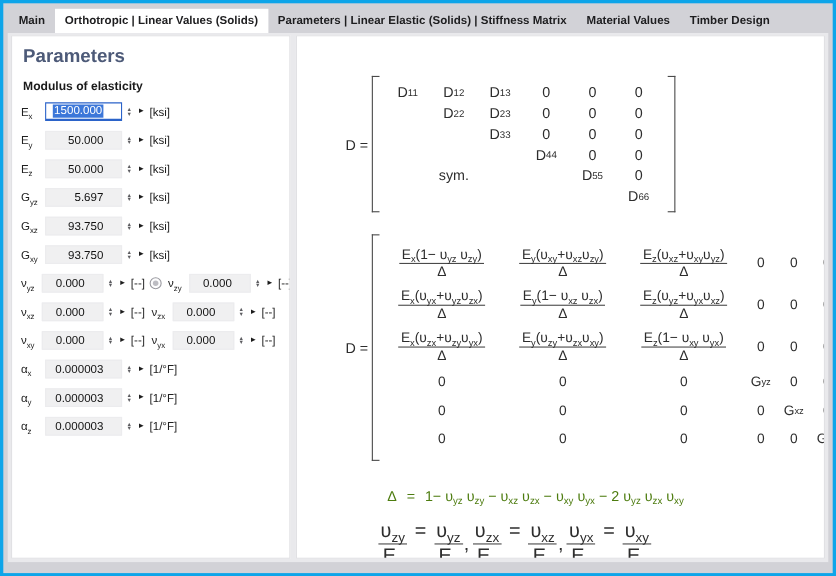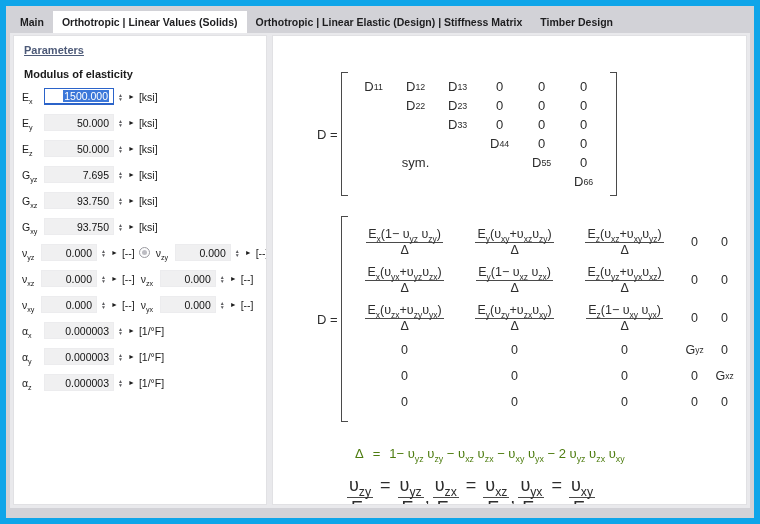--- a/index.html
+++ b/index.html
@@ -1,49 +1,49 @@
 <!DOCTYPE html>
 <html style="--selection-blue: #3c77d9; --focus-border: #2b63c9; --field-bg: #f0f0f1; --window-bg: #d2d2d7; --panel-gap-bg: #e9e9ec; --title-blue: #4d5a78;"><head>
 <meta charset="utf-8">
 <style>
   * { box-sizing: border-box; }
   body { margin:0; font-family:"Liberation Sans", sans-serif; background:#fff; }
   .window {
     position:relative; width:760px; height:524px;
     background:var(--window-bg,#d2d2d7);
-    border:6px solid #0ea5e9; overflow:hidden;
+    border:3px solid #0ea5e9; overflow:hidden;
   }
   
   .tabbar { height:27px; display:flex; align-items:flex-end; padding-left:5px; }
   .tab {
     height:22px; line-height:22px; padding:0 9px;
     font-size:10.5px; font-weight:600; color:#1d1d1f; white-space:nowrap; cursor:default;
   }
   .tab.active { background:#fff; }
   
   .content {
     position:absolute; top:27px; left:4px; right:4px; bottom:10px;
     background:var(--panel-gap-bg,#e9e9ec); padding:2px 3px 3px 3px;
     display:flex; gap:5px;
   }
   .panel { background:#fff; border:1px solid #e1e1e4; }
   .panel-left { width:254px; flex:none; padding:6px 0 0 8px; overflow:hidden; }
   .panel-right { flex:1; padding:6px 0 0 16px; overflow:hidden; }
   
-  .params-title { font-size:11px; font-weight:700; color:var(--title-blue,#4d5a78); margin:2px 0 12px 2px;text-decoration:underline; }
+  .params-title { font-size:17px; font-weight:700; color:var(--title-blue,#4d5a78); margin:2px 0 12px 2px; }
   .psection-title { font-size:11px; font-weight:700; color:#1a1a1a; margin:12px 0 8px 2px; }
   .psection:first-child .psection-title { margin-top:0; }
   .prow { display:flex; align-items:center; height:17px; margin-bottom:9px; }
   .pgroup { display:flex; align-items:center; }
   .pgroup + .pgroup { margin-left:6px; }
   .plabel { width:22px; font-size:10.5px; color:#202020; flex:none; }
   sub { font-size:0.68em; line-height:0; }
   .pfield {
     width:70px; height:17px; background:var(--field-bg,#f0f0f1); border:1px solid #ececee;
-    display:flex; align-items:center; justify-content:flex-end; padding-right:4px;
+    display:flex; align-items:center; justify-content:flex-end; padding-right:16px;
     font-size:10.5px; color:#111; flex:none;
   }
   .pgroup.compact .plabel { width:19px; }
   .pgroup.compact .pfield { width:56px; }
   .pfield.focused { background:#fff; border:1px solid var(--focus-border,#2b63c9); border-bottom-width:2px; }
   .pvalue.selected { background:var(--selection-blue,#3c77d9); color:#fff; padding:0 1px; }
   .spin { display:flex; flex-direction:column; align-items:center; justify-content:center; margin-left:2px; width:9px; flex:none; }
   .spin span { font-size:5px; line-height:4px; color:#5c5c60; }
   .expand { margin-left:3px; font-size:7px; color:#1c1c1c; flex:none; line-height:7px; }
   .punit { margin-left:4px; font-size:10.5px; color:#202020; white-space:nowrap; flex:none; }
@@ -72,21 +72,22 @@
   .ratio-eq .eqsign { margin:0 7px; }
   .ratio-eq .comma { margin:12px 3px 0 1px; }
 </style>
 </head>
 <body>
 
 <div class="window">
   <div class="tabbar">
     <div class="tab">Main</div>
     <div class="tab active">Orthotropic | Linear Values (Solids)</div>
-    <div class="tab">Orthotropic | Linear Elastic (Design) | Stiffness Matrix</div>
+    <div class="tab">Parameters | Linear Elastic (Solids) | Stiffness Matrix</div>
+    <div class="tab">Material Values</div>
     <div class="tab">Timber Design</div>
   </div>
 
   <div class="content">
     <div class="panel panel-left">
       <div class="params-title">Parameters</div>
       <div id="param-sections">
           <div class="psection">
             <div class="psection-title">Modulus of elasticity</div>
             <div class="prow">
@@ -130,21 +131,21 @@
                 <span class="expand">►</span>
                 <span class="punit">[ksi]</span>
               </span>
             </div>
           </div>
           <div class="psection">
             <div class="prow">
               <span class="pgroup">
                 <span class="plabel">G<sub>yz</sub></span>
                 <span class="pfield">
-                  <span class="pvalue">7.695</span>
+                  <span class="pvalue">5.697</span>
                 </span>
                 <span class="spin">
                   <span>▲</span>
                   <span>▼</span>
                 </span>
                 <span class="expand">►</span>
                 <span class="punit">[ksi]</span>
               </span>
             </div>
             <div class="prow">

